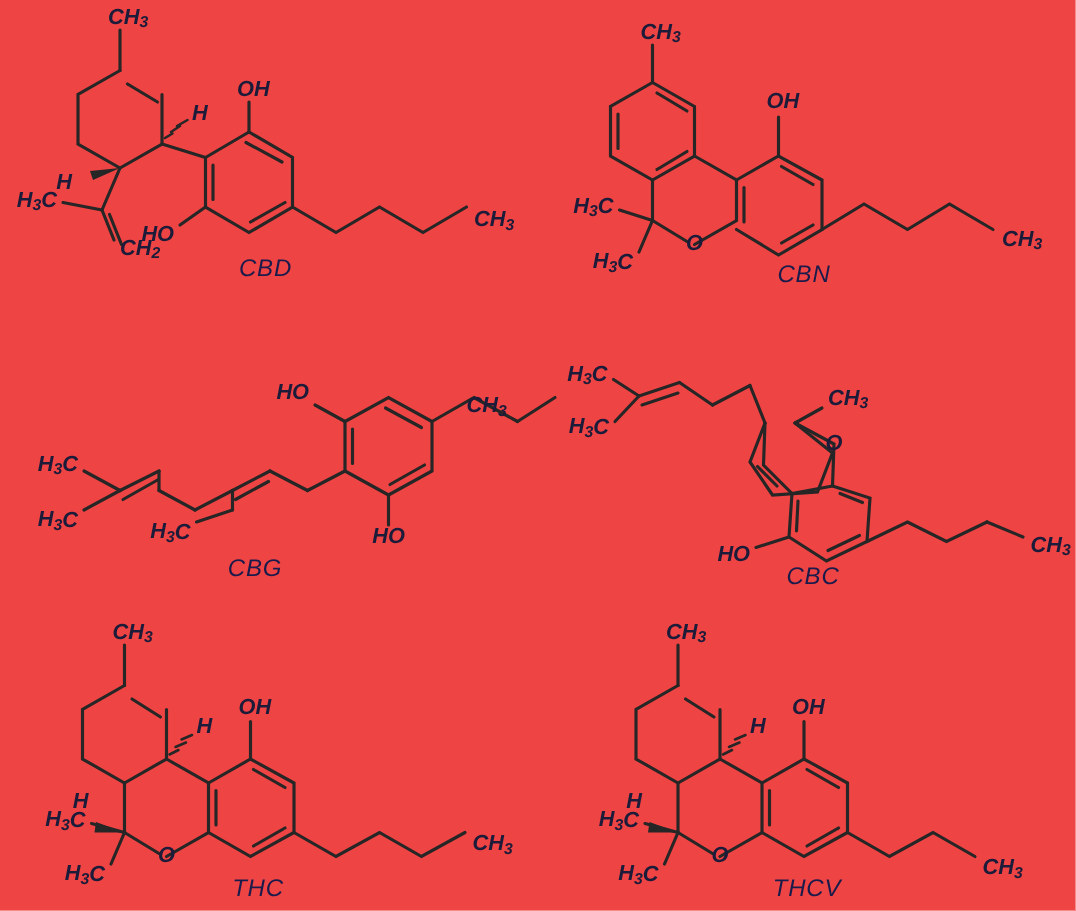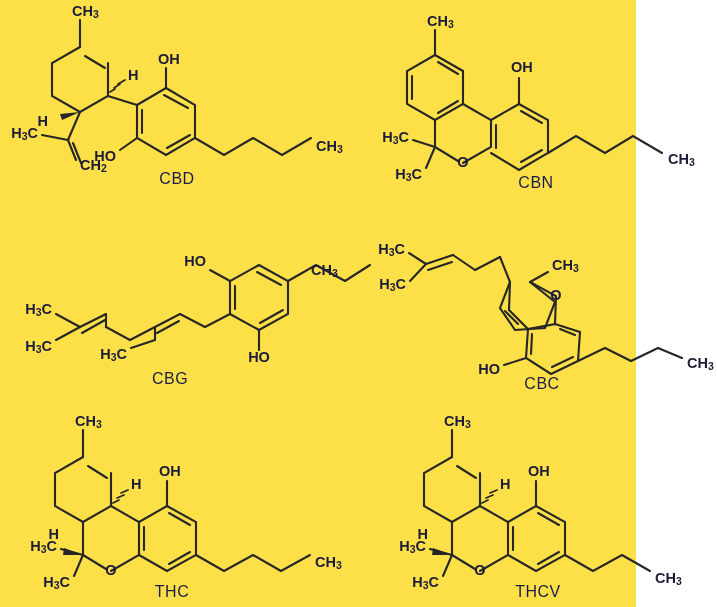--- a/index.html
+++ b/index.html
@@ -1,18 +1,18 @@
 <!DOCTYPE html>
 <html><head>
 <meta charset="utf-8">
 <style>
   html,body{margin:0;padding:0;background:#ffffff;}
   body{width:717px;height:607px;overflow:hidden;
        font-family:"Liberation Sans", sans-serif;}
-  #sheet{position:relative;width:636px;height:607px;background:#fde047;}
+  #sheet{position:relative;width:717px;height:607px;background:#ef4444;font-style:italic;}
   .cell{position:absolute;}
   svg{display:block;overflow:visible;}
   .bond{stroke:#262626;stroke-width:2.1;fill:none;stroke-linecap:round;}
   .wedge{fill:#262626;stroke:none;}
   .hash{stroke:#262626;stroke-width:1.7;stroke-linecap:round;}
   .atom{font-family:"Liberation Sans", sans-serif;font-size:14.5px;
         fill:#1c1c3a;font-weight:bold;}
   .atom .sub{font-size:10.5px;}
   .name{font-family:"Liberation Sans", sans-serif;font-size:16px;
         fill:#1b1b4b;letter-spacing:.5px;}

